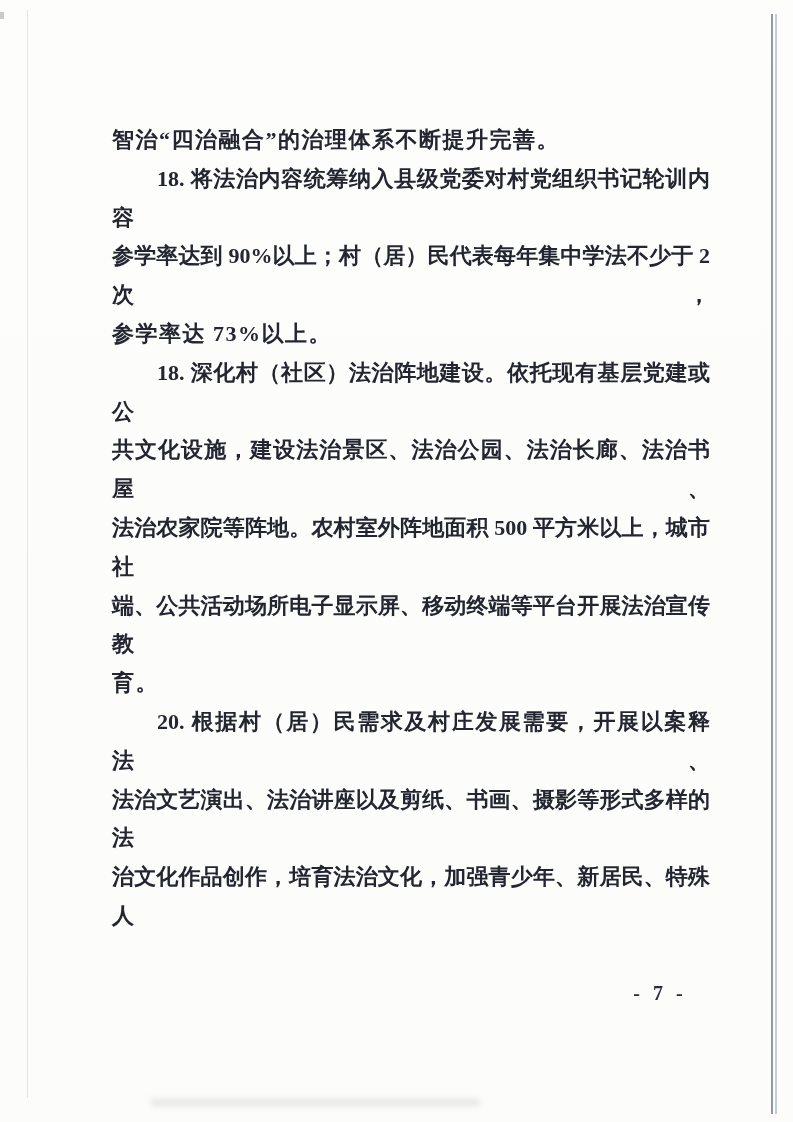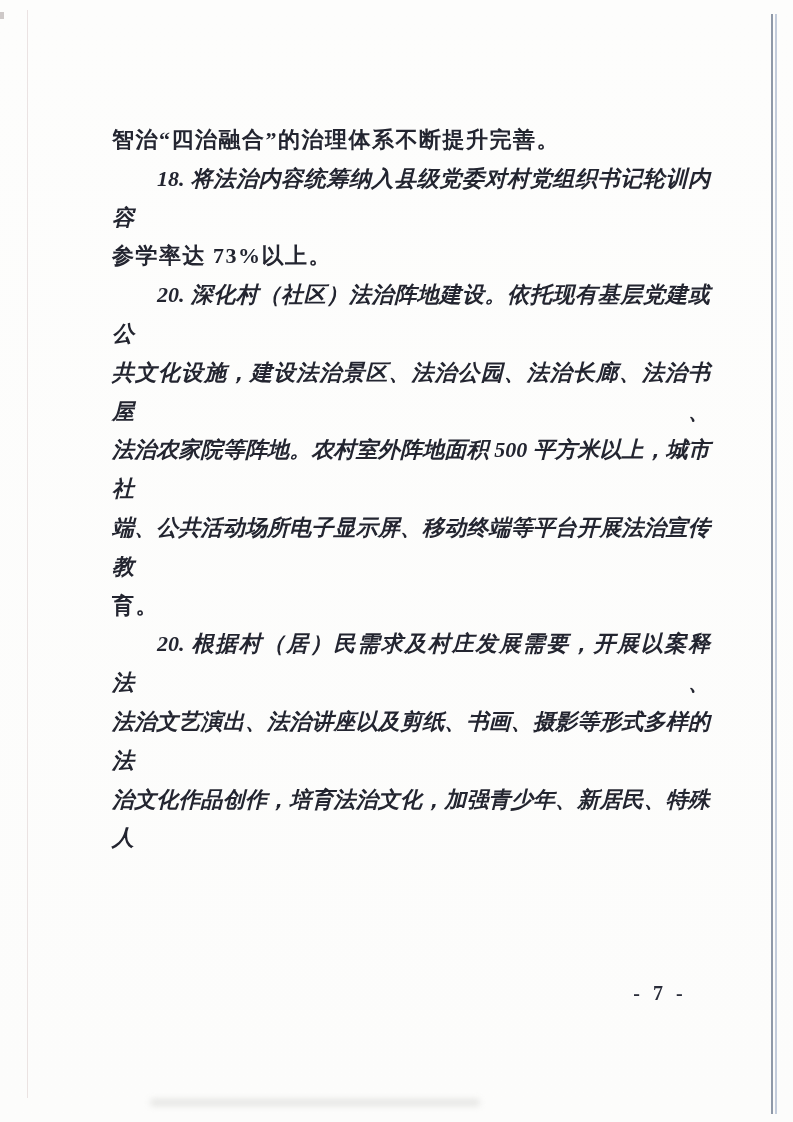--- a/index.html
+++ b/index.html
@@ -81,21 +81,20 @@
     text-align: justify;
     text-align-last: left;
     letter-spacing: 1.5px;
     white-space: nowrap;
     overflow: visible;
   }
   .line.stretch {
     white-space: normal;
     text-align-last: justify;
     letter-spacing: normal;
-    font-style: italic;
   }
   .line.indent {
     text-indent: 2.05em;
   }
   .pagenum {
     position: absolute;
     left: 600px;
     top: 982px;
     width: 120px;
     text-align: center;
@@ -111,22 +110,23 @@
 <div class="page">
   <div class="edge-left"></div>
   <div class="edge-right-dark"></div>
   <div class="edge-right-light"></div>
   <div class="speck-topleft"></div>
   <div class="smudge-bottom"></div>
 
   <div class="textblock">
     <div class="line">智治“四治融合”的治理体系不断提升完善。</div>
     <div class="line indent stretch">18. 将法治内容统筹纳入县级党委对村党组织书记轮训内容</div>
+    <div class="line stretch">参学率达到 90%以上；村（居）民代表每年集中学法不少于 2 次，</div>
     <div class="line">参学率达 73%以上。</div>
-    <div class="line indent stretch">20. 深化村（社区）法治阵地建设。依托现有基层党建或公</div>
+    <div class="line indent stretch">18. 深化村（社区）法治阵地建设。依托现有基层党建或公</div>
     <div class="line stretch">共文化设施，建设法治景区、法治公园、法治长廊、法治书屋、</div>
     <div class="line stretch">法治农家院等阵地。农村室外阵地面积 500 平方米以上，城市社</div>
     <div class="line stretch">端、公共活动场所电子显示屏、移动终端等平台开展法治宣传教</div>
     <div class="line">育。</div>
     <div class="line indent stretch">20. 根据村（居）民需求及村庄发展需要，开展以案释法、</div>
     <div class="line stretch">法治文艺演出、法治讲座以及剪纸、书画、摄影等形式多样的法</div>
     <div class="line stretch">治文化作品创作，培育法治文化，加强青少年、新居民、特殊人</div>
 
   </div>
 

